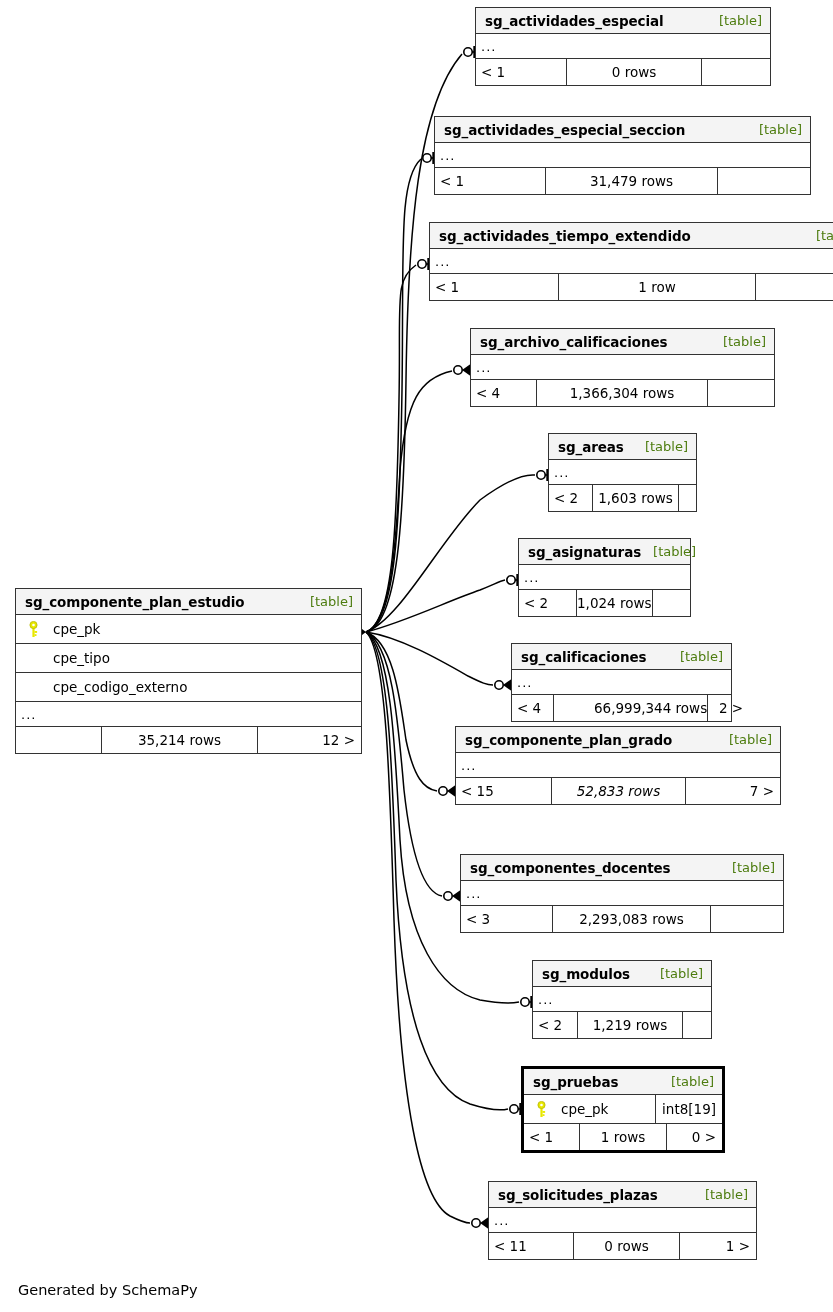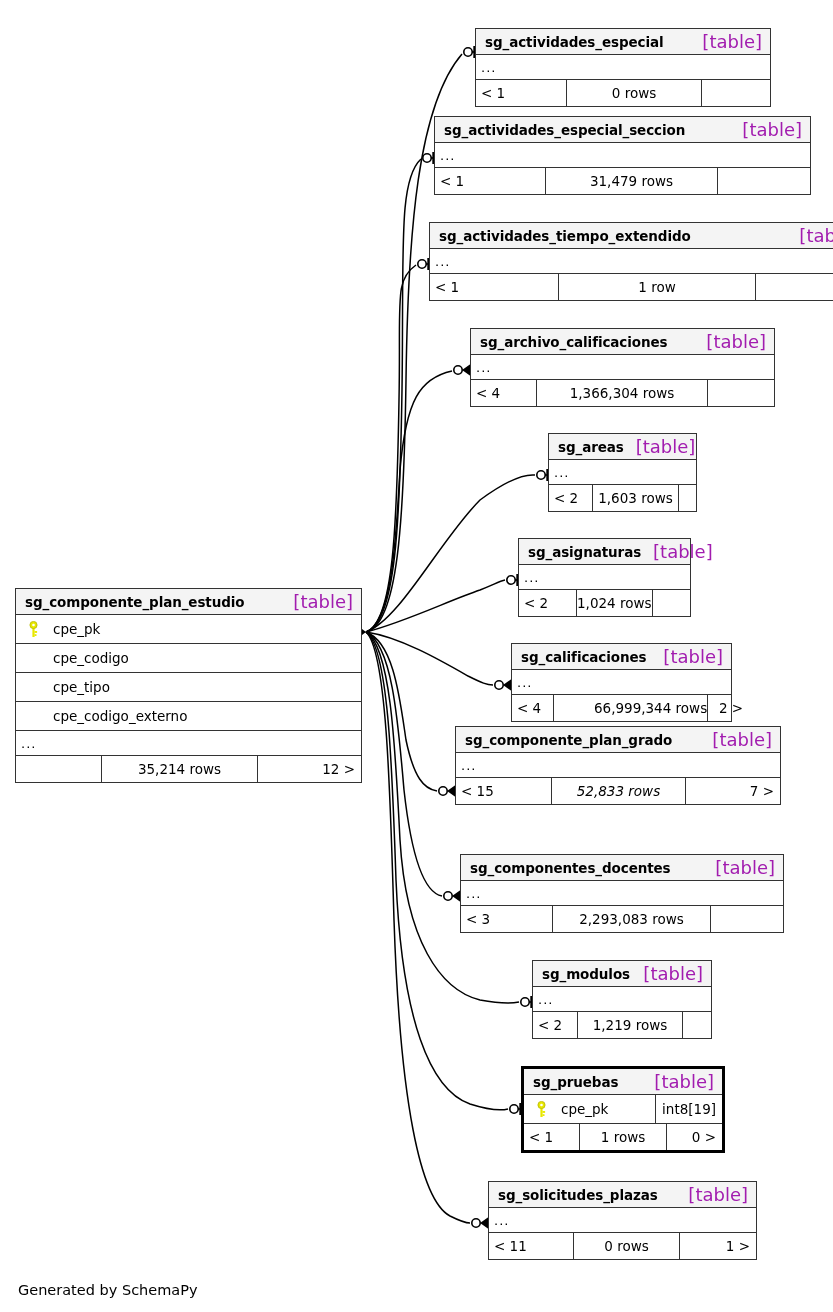--- a/index.html
+++ b/index.html
@@ -45,22 +45,22 @@
     padding: 0 8px 0 9px;
     box-sizing: border-box;
   }
   .tbl-title .tname {
     font-weight: bold;
     font-size: 13.5px;
     white-space: nowrap;
     letter-spacing: -0.1px;
   }
   .tbl-title .ttag {
-    font-size: 18px;
-    color: #a21caf;
+    font-size: 13px;
+    color: #4d7c0f;
     white-space: nowrap;
     padding-left: 12px;
   }
   .col-row {
     display: flex;
     align-items: center;
     height: 29px;
     border-bottom: 1px solid #333333;
     box-sizing: border-box;
     background: #ffffff;
@@ -238,38 +238,34 @@
                 <rect x="6.5" y="13.2" width="2.0" height="1.8" fill="#e8e800"></rect>
                 <circle cx="5.5" cy="4" r="3.6" fill="#e8e800" stroke="#b8b800" stroke-width="0.8"></circle>
                 <circle cx="5.5" cy="4" r="1.3" fill="#ffffff"></circle>
               </g>
             </svg>
           </span>
           <span class="cname">cpe_pk</span>
         </div>
         <div class="col-row">
           <span class="nocell"></span>
-          <span class="cname">cpe_codigo</span>
-        </div>
-        <div class="col-row">
-          <span class="nocell"></span>
           <span class="cname">cpe_tipo</span>
         </div>
         <div class="col-row">
           <span class="nocell"></span>
           <span class="cname">cpe_codigo_externo</span>
         </div>
         <div class="ellipsis-row">...</div>
         <div class="foot-row">
           <span class="fc left" style="flex: 0 0 auto; width: 85px;"></span>
           <span class="fc center" style="flex: 1 1 auto;">35,214 rows</span>
           <span class="fc right" style="flex: 0 0 auto; width: 103px;">12 &gt;</span>
         </div>
       </div>
-      <div class="tbl" style="left: 475px; top: 28px; width: 296px;">
+      <div class="tbl" style="left: 475px; top: 7px; width: 296px;">
         <div class="tbl-title">
           <span class="tname">sg_actividades_especial</span>
           <span class="ttag">[table]</span>
         </div>
         <div class="ellipsis-row">...</div>
         <div class="foot-row">
           <span class="fc left" style="flex: 0 0 auto; width: 90px;">&lt; 1</span>
           <span class="fc center" style="flex: 1 1 auto;">0 rows</span>
           <span class="fc right" style="flex: 0 0 auto; width: 68px;"></span>
         </div>

